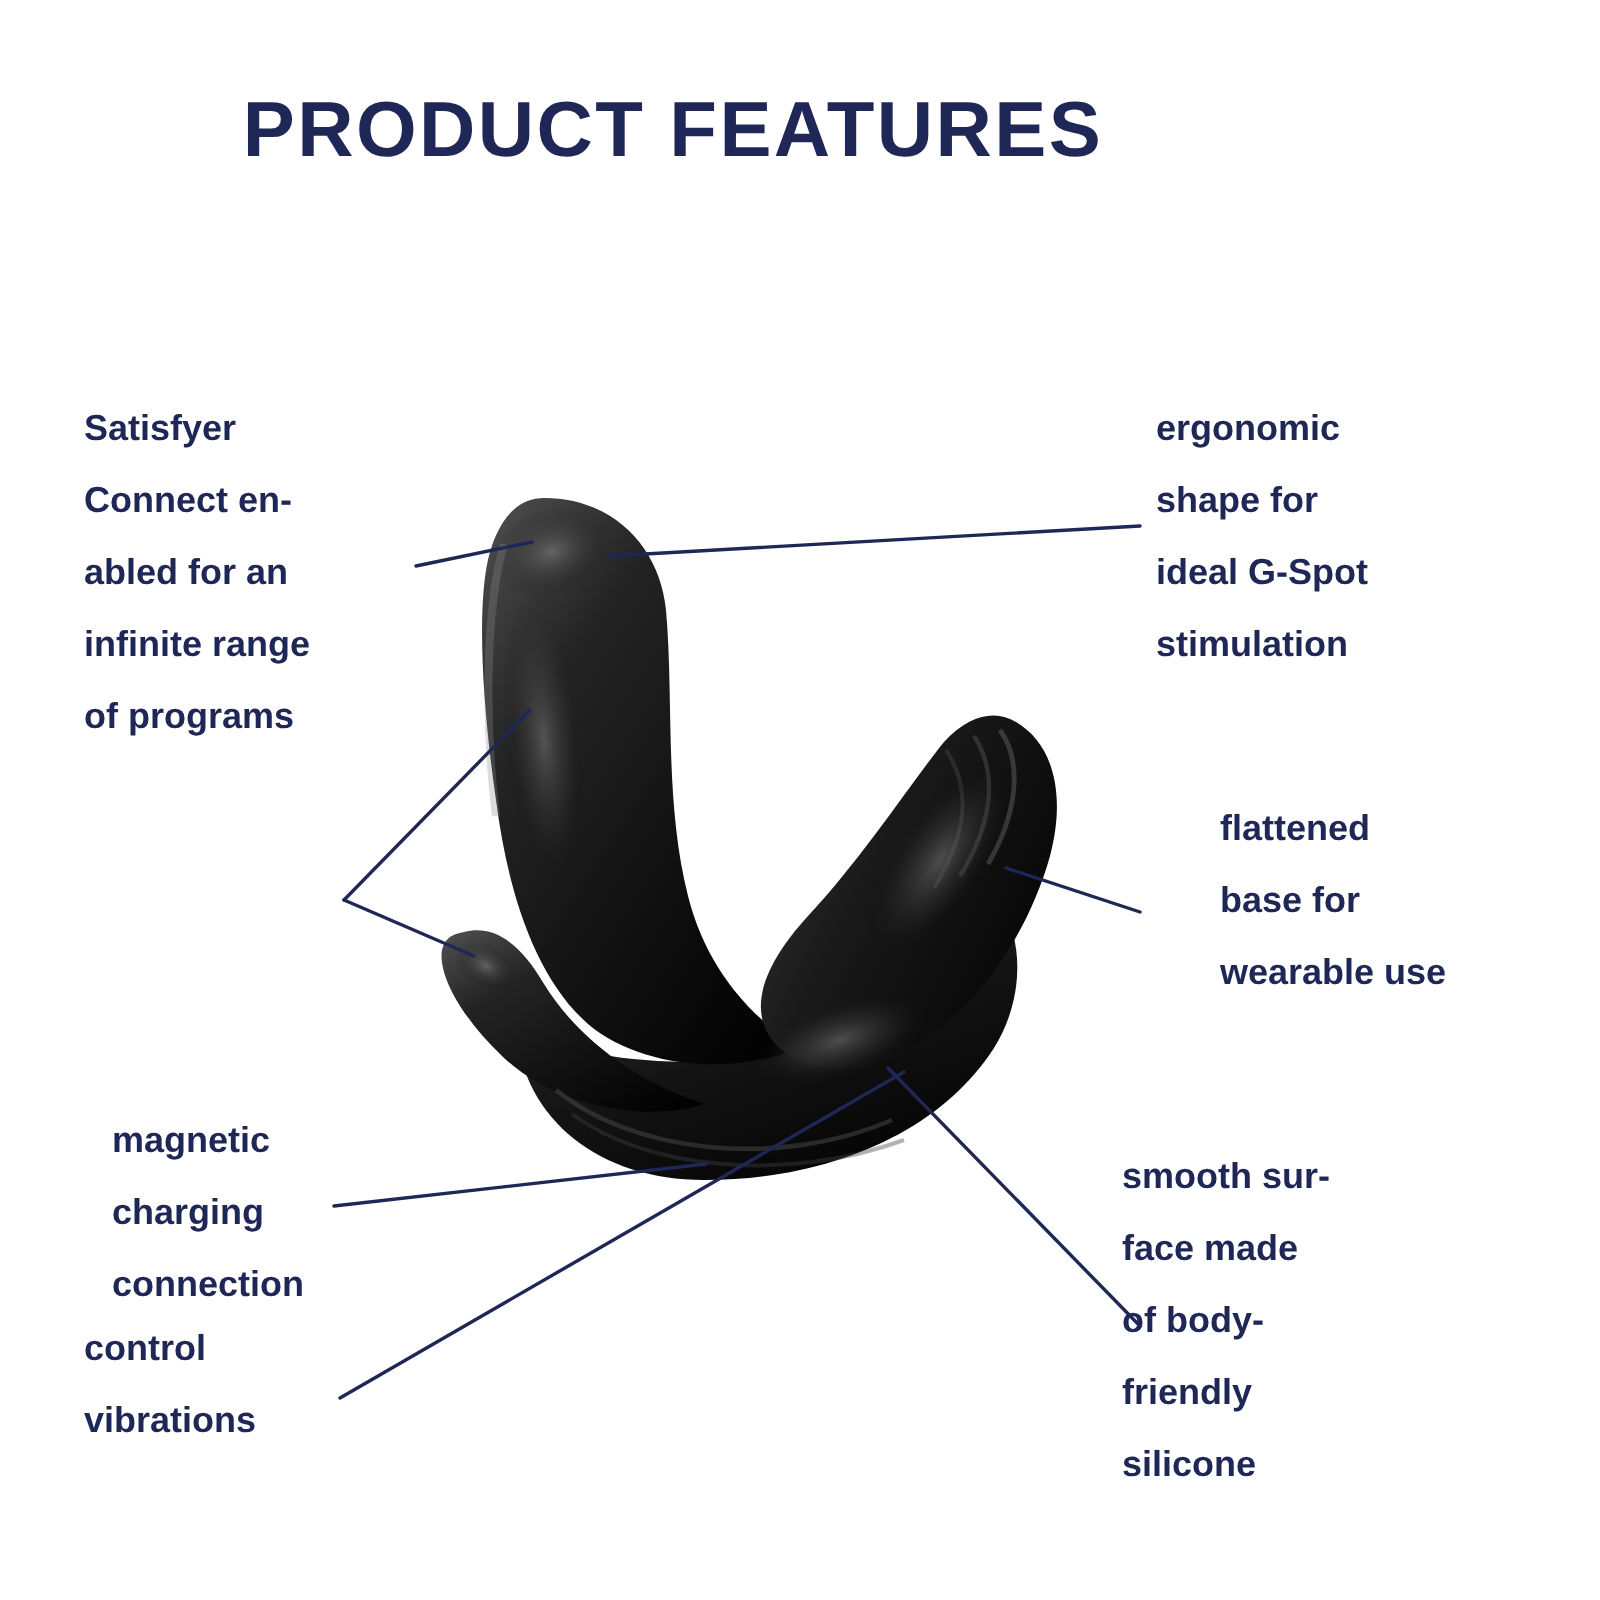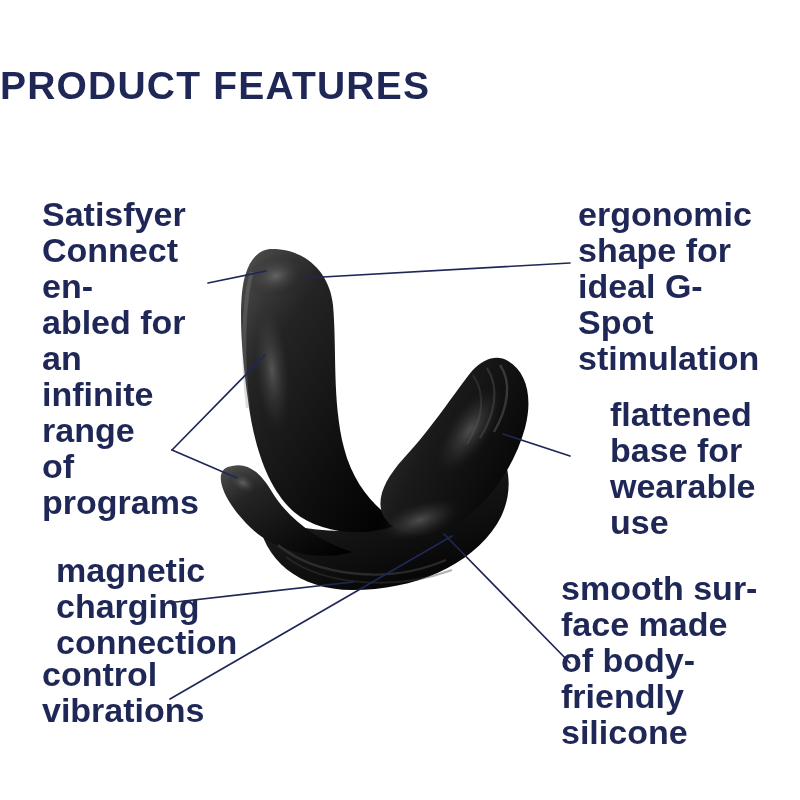--- a/index.html
+++ b/index.html
@@ -7,33 +7,33 @@
     width:800px;height:800px;
     background:#ffffff;
     font-family:"Liberation Sans", sans-serif;
     overflow:hidden;
     position:relative;
   }
   #stage{position:relative;width:800px;height:800px;}
 
   .title{
     position:absolute;
-    top:64px;left:0;width:673px;
-    text-align:left;
+    top:44px;left:0;width:673px;
+    text-align:center;
     font-size:39px;
     font-weight:bold;
     letter-spacing:1.2px;
     color:#1f2757;
     font-family:"Liberation Sans", sans-serif;
   }
 
   .label{
     position:absolute;
     color:#1f2757;
-    font-size:34px;
+    font-size:18px;
     line-height:36px;
     font-weight:bold;
     font-family:"Liberation Sans", sans-serif;
     white-space:pre-line;
   }
   .label.left{text-align:left;}
   .label.right{text-align:left;}
 
   
   #art{position:absolute;top:0;left:0;width:800px;height:800px;}

